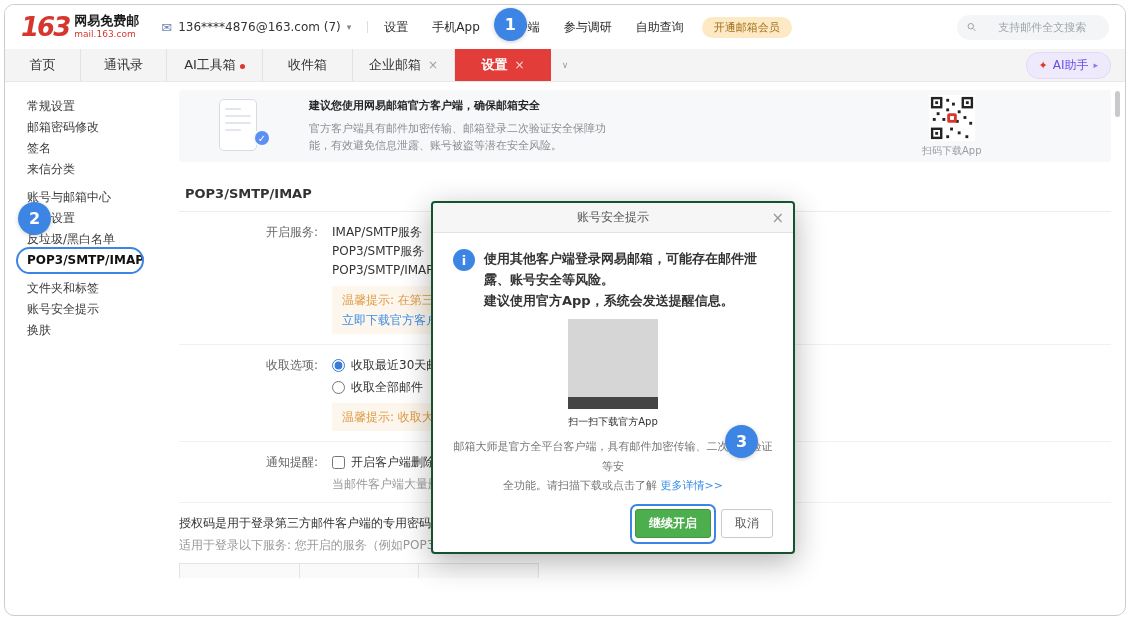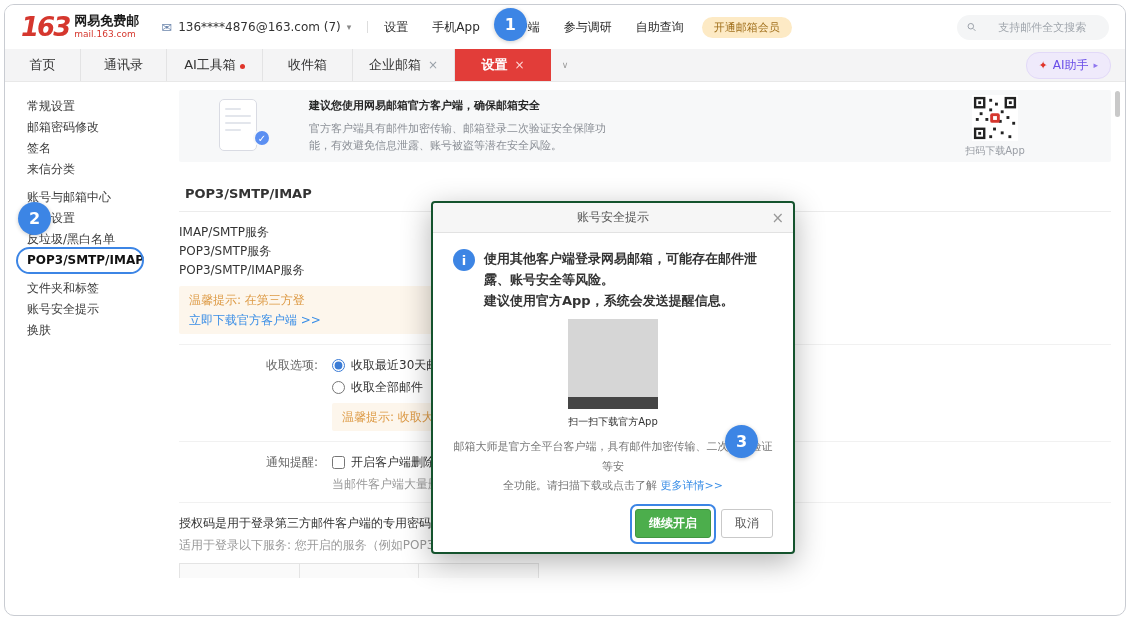--- a/index.html
+++ b/index.html
@@ -58,21 +58,21 @@
   .phone-wrap { position:relative; width:44px; height:54px; margin-right:46px; flex-shrink:0; }
   .phone { width:38px; height:52px; background:#fff; border:1px solid #d9dbe3; border-radius:5px; padding:8px 5px; }
   .phone i { display:block; height:2px; background:#e3e6ec; margin-bottom:5px; border-radius:1px; }
   .phone i.short { width:60%; }
   .check-badge { position:absolute; right:-8px; bottom:6px; width:18px; height:18px; border-radius:50%;
                  background:#5b8ff2; color:#fff; font-size:10px; display:flex; align-items:center;
                  justify-content:center; border:2px solid #f7f8f9; }
   .banner-mid { flex:1; min-width:0; }
   .banner-title { font-size:11px; font-weight:bold; color:#262626; margin-bottom:7px; }
   .banner-desc { font-size:11px; color:#8b8f96; line-height:1.55; }
-  .banner-qr { width:60px; margin-right:76px; text-align:center; flex-shrink:0; }
+  .banner-qr { width:60px; margin-right:119px; flex-shrink:0; }
   .banner-qr svg { display:block; margin:0 auto 3px; }
   .qr-cap { font-size:10px; color:#9a9ea5; white-space:nowrap; }
 
   .section-head { font-size:13px; font-weight:bold; color:#333; padding:24px 6px 10px; border-bottom:1px solid #ececec; }
   .frow { display:flex; padding:12px 0 10px; border-bottom:1px solid #f1f1f1; }
   .frow.last { border-bottom:none; }
   .flabel { width:153px; flex-shrink:0; text-align:right; padding-right:14px; font-size:12px; color:#666; line-height:16px; }
   .fval { font-size:12px; color:#333; line-height:16px; min-width:0; }
   .svc { margin-bottom:3px; }
   .tipbox { margin-top:8px; background:#fdf6ec; padding:6px 10px; width:290px; border-radius:2px; font-size:12px; line-height:16px; }
@@ -257,20 +257,21 @@
             <rect x="19" y="19" width="10" height="10" rx="2" fill="#d5372e"></rect>
               <rect x="22" y="22" width="4" height="4" fill="#fff"></rect>
           </svg>
           <div class="qr-cap">扫码下载App</div>
         </div>
       </div>
 
       <div class="section-head">POP3/SMTP/IMAP</div>
 
       <div class="frow">
+        <div class="flabel">开启服务:</div>
         <div class="fval">
           <div class="svc">IMAP/SMTP服务</div>
           <div class="svc">POP3/SMTP服务</div>
           <div class="svc">POP3/SMTP/IMAP服务</div>
           <div class="tipbox">
             <span class="tip-text">温馨提示: 在第三方登</span>
             <span class="tip-link">立即下载官方客户端 &gt;&gt;</span>
           </div>
         </div>
       </div>

